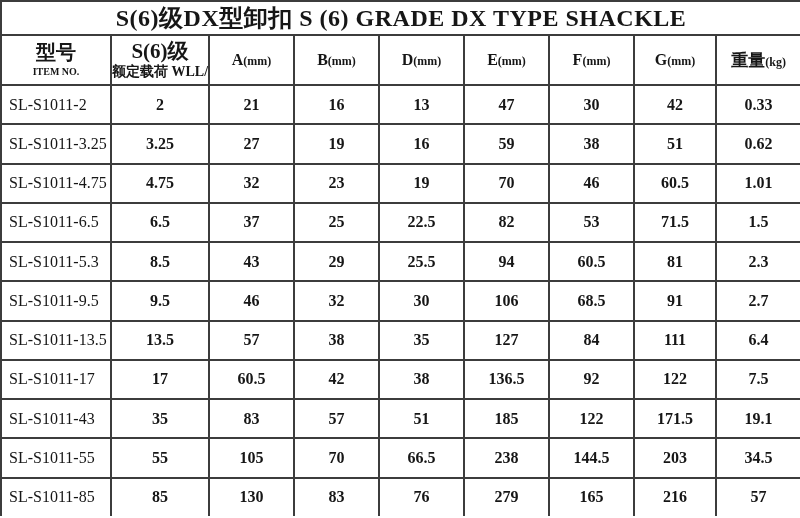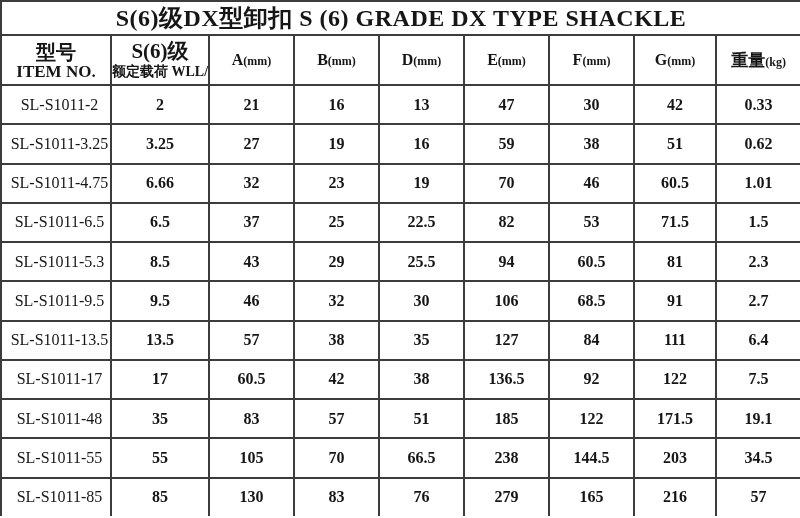--- a/index.html
+++ b/index.html
@@ -31,29 +31,29 @@
     white-space: nowrap;
   }
   .title-cell {
     height: 29px;
     font-size: 24px;
     font-weight: bold;
     letter-spacing: 0.5px;
   }
   .header-row th { height: 48px; font-weight: bold; }
   .hdr-zh-main { display: block; font-size: 20px; line-height: 24px; }
-  .hdr-sub     { display: block; font-size: 17px; line-height: 16px; text-align: center; }
+  .hdr-sub     { display: block; font-size: 10px; line-height: 16px; text-align: center; }
   .hdr-zh2     { display: block; font-size: 21px; line-height: 23px; }
   .hdr-sub2    { display: block; font-size: 14px; line-height: 17px; }
   .hdr-letter  { font-size: 16px; }
   .hdr-unit    { font-size: 12px; }
   .hdr-weight  { font-size: 17px; }
   tbody td { height: 27px; font-size: 16px; }
   tbody td.cell-item {
-    text-align: center;
+    text-align: left;
     padding-left: 7px;
     font-weight: normal;
     font-size: 16px;
   }
   tbody td.cell-num { font-weight: bold; }
 </style>
 </head>
 <body>
 
 <div class="page">
@@ -109,21 +109,21 @@
           <td class="cell-num">27</td>
           <td class="cell-num">19</td>
           <td class="cell-num">16</td>
           <td class="cell-num">59</td>
           <td class="cell-num">38</td>
           <td class="cell-num">51</td>
           <td class="cell-num">0.62</td>
         </tr>
         <tr>
           <td class="cell-item">SL-S1011-4.75</td>
-          <td class="cell-num">6.66</td>
+          <td class="cell-num">4.75</td>
           <td class="cell-num">32</td>
           <td class="cell-num">23</td>
           <td class="cell-num">19</td>
           <td class="cell-num">70</td>
           <td class="cell-num">46</td>
           <td class="cell-num">60.5</td>
           <td class="cell-num">1.01</td>
         </tr>
         <tr>
           <td class="cell-item">SL-S1011-6.5</td>
@@ -174,21 +174,21 @@
           <td class="cell-num">17</td>
           <td class="cell-num">60.5</td>
           <td class="cell-num">42</td>
           <td class="cell-num">38</td>
           <td class="cell-num">136.5</td>
           <td class="cell-num">92</td>
           <td class="cell-num">122</td>
           <td class="cell-num">7.5</td>
         </tr>
         <tr>
-          <td class="cell-item">SL-S1011-48</td>
+          <td class="cell-item">SL-S1011-43</td>
           <td class="cell-num">35</td>
           <td class="cell-num">83</td>
           <td class="cell-num">57</td>
           <td class="cell-num">51</td>
           <td class="cell-num">185</td>
           <td class="cell-num">122</td>
           <td class="cell-num">171.5</td>
           <td class="cell-num">19.1</td>
         </tr>
         <tr>

